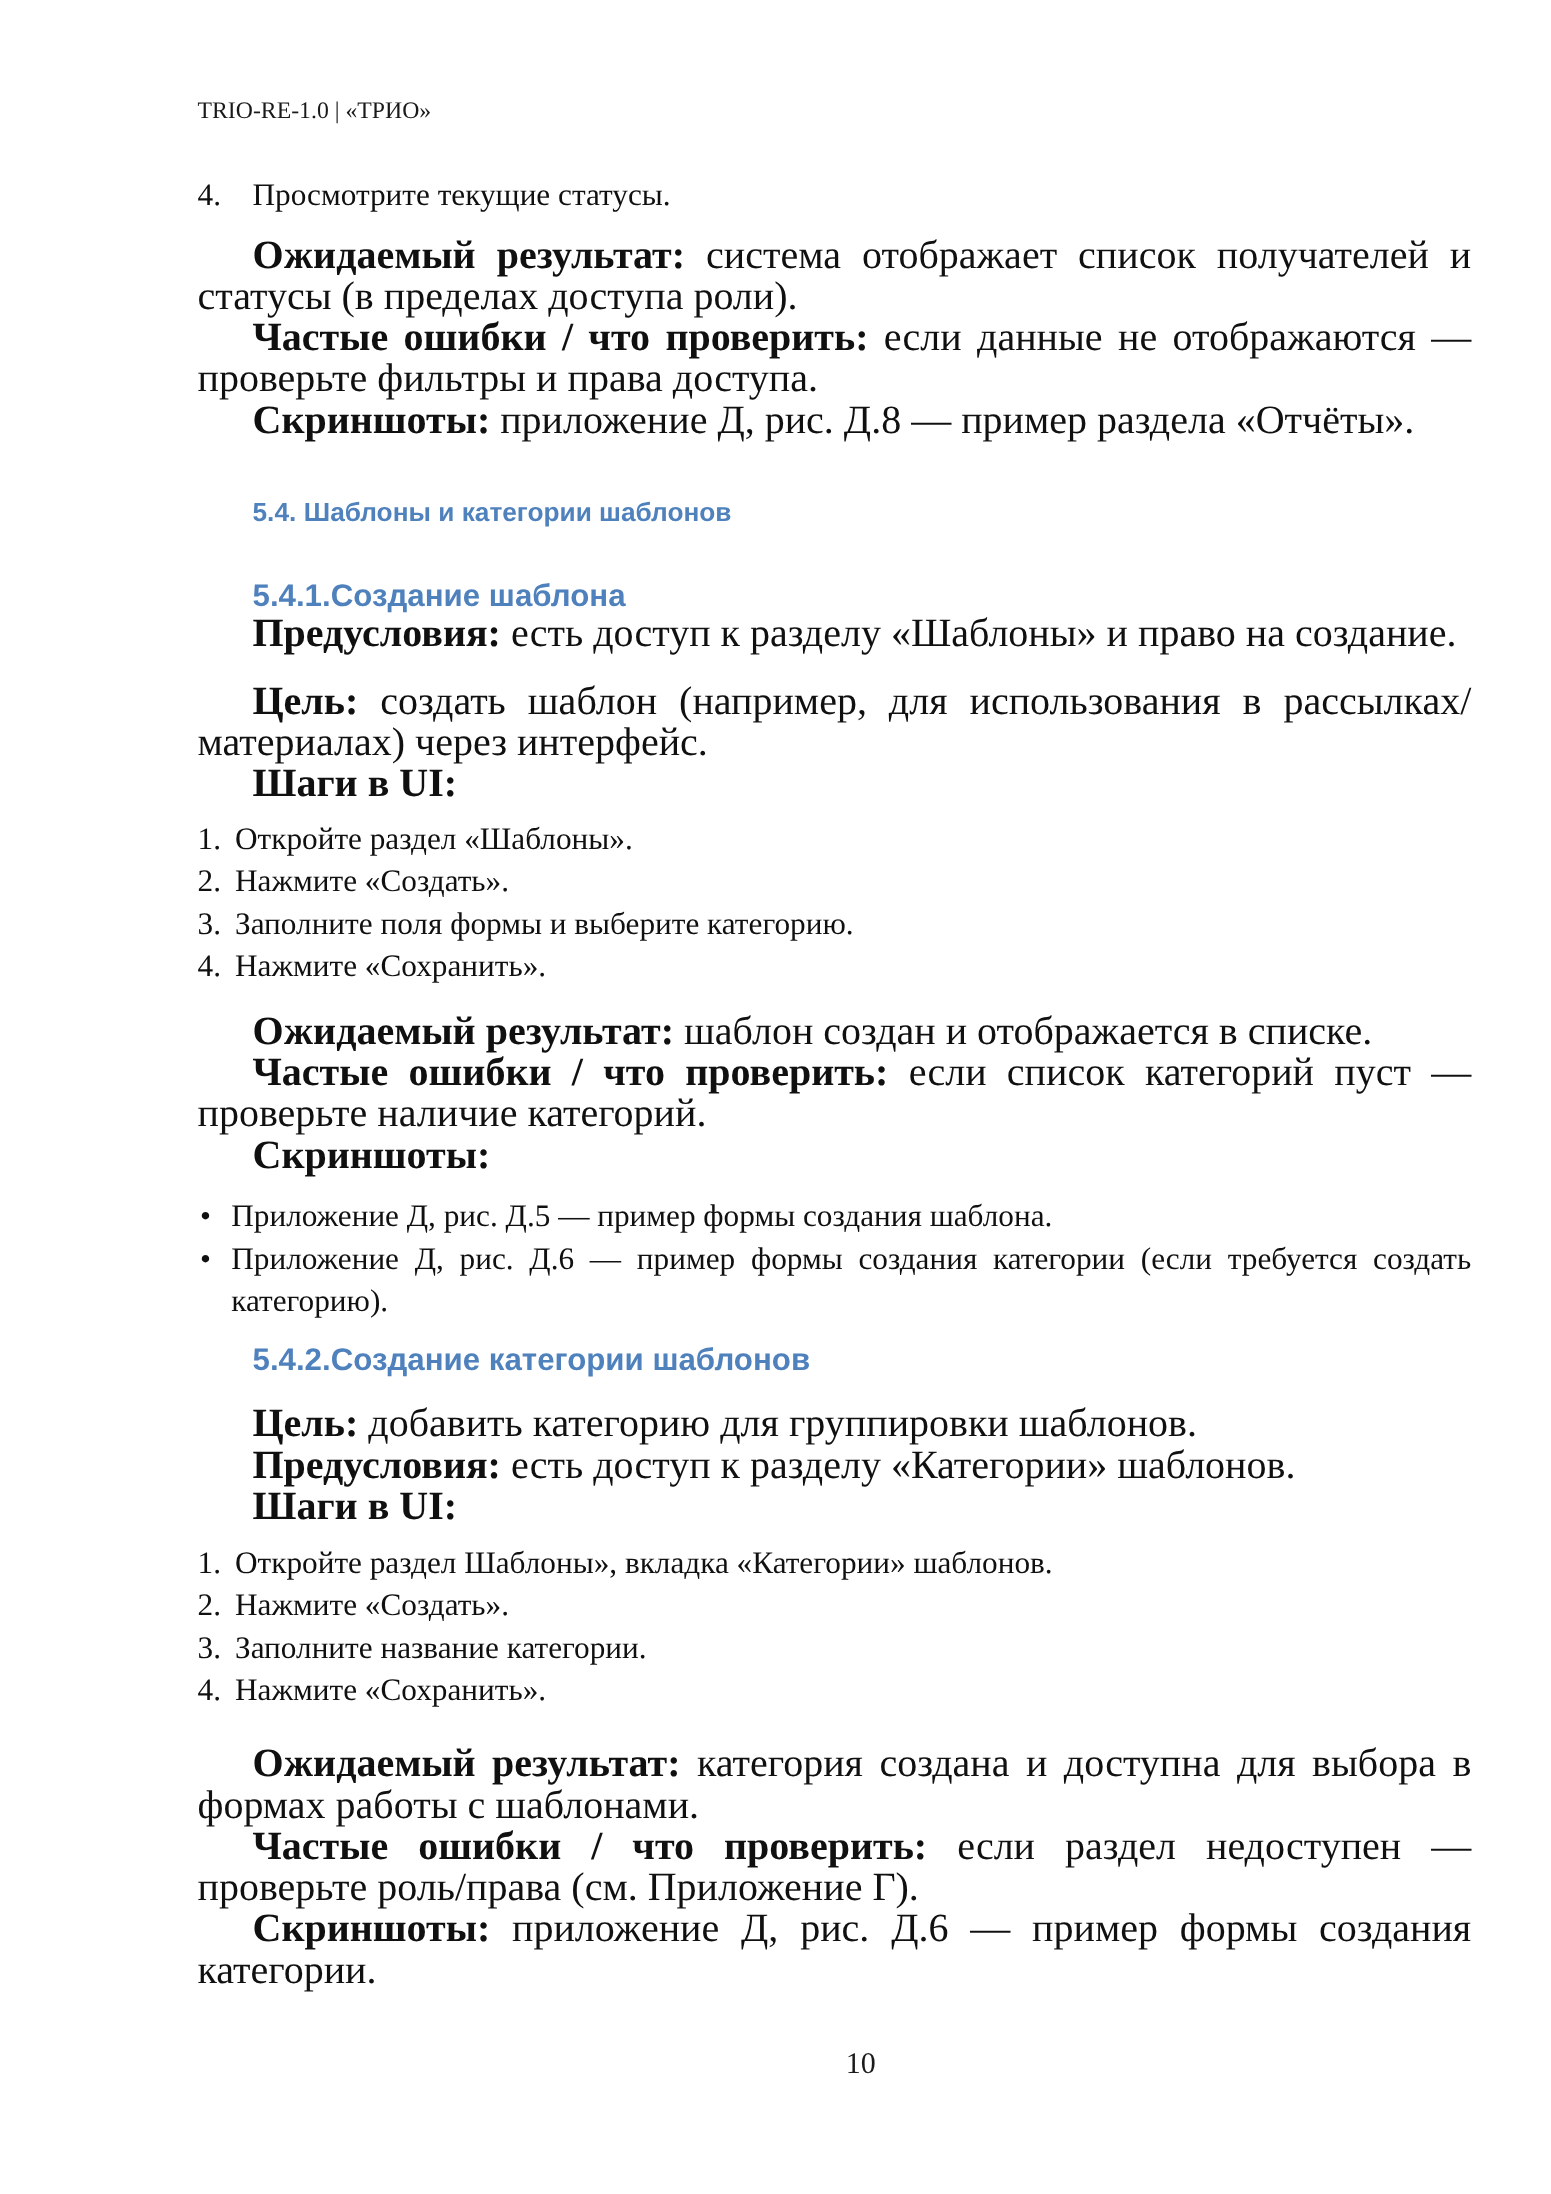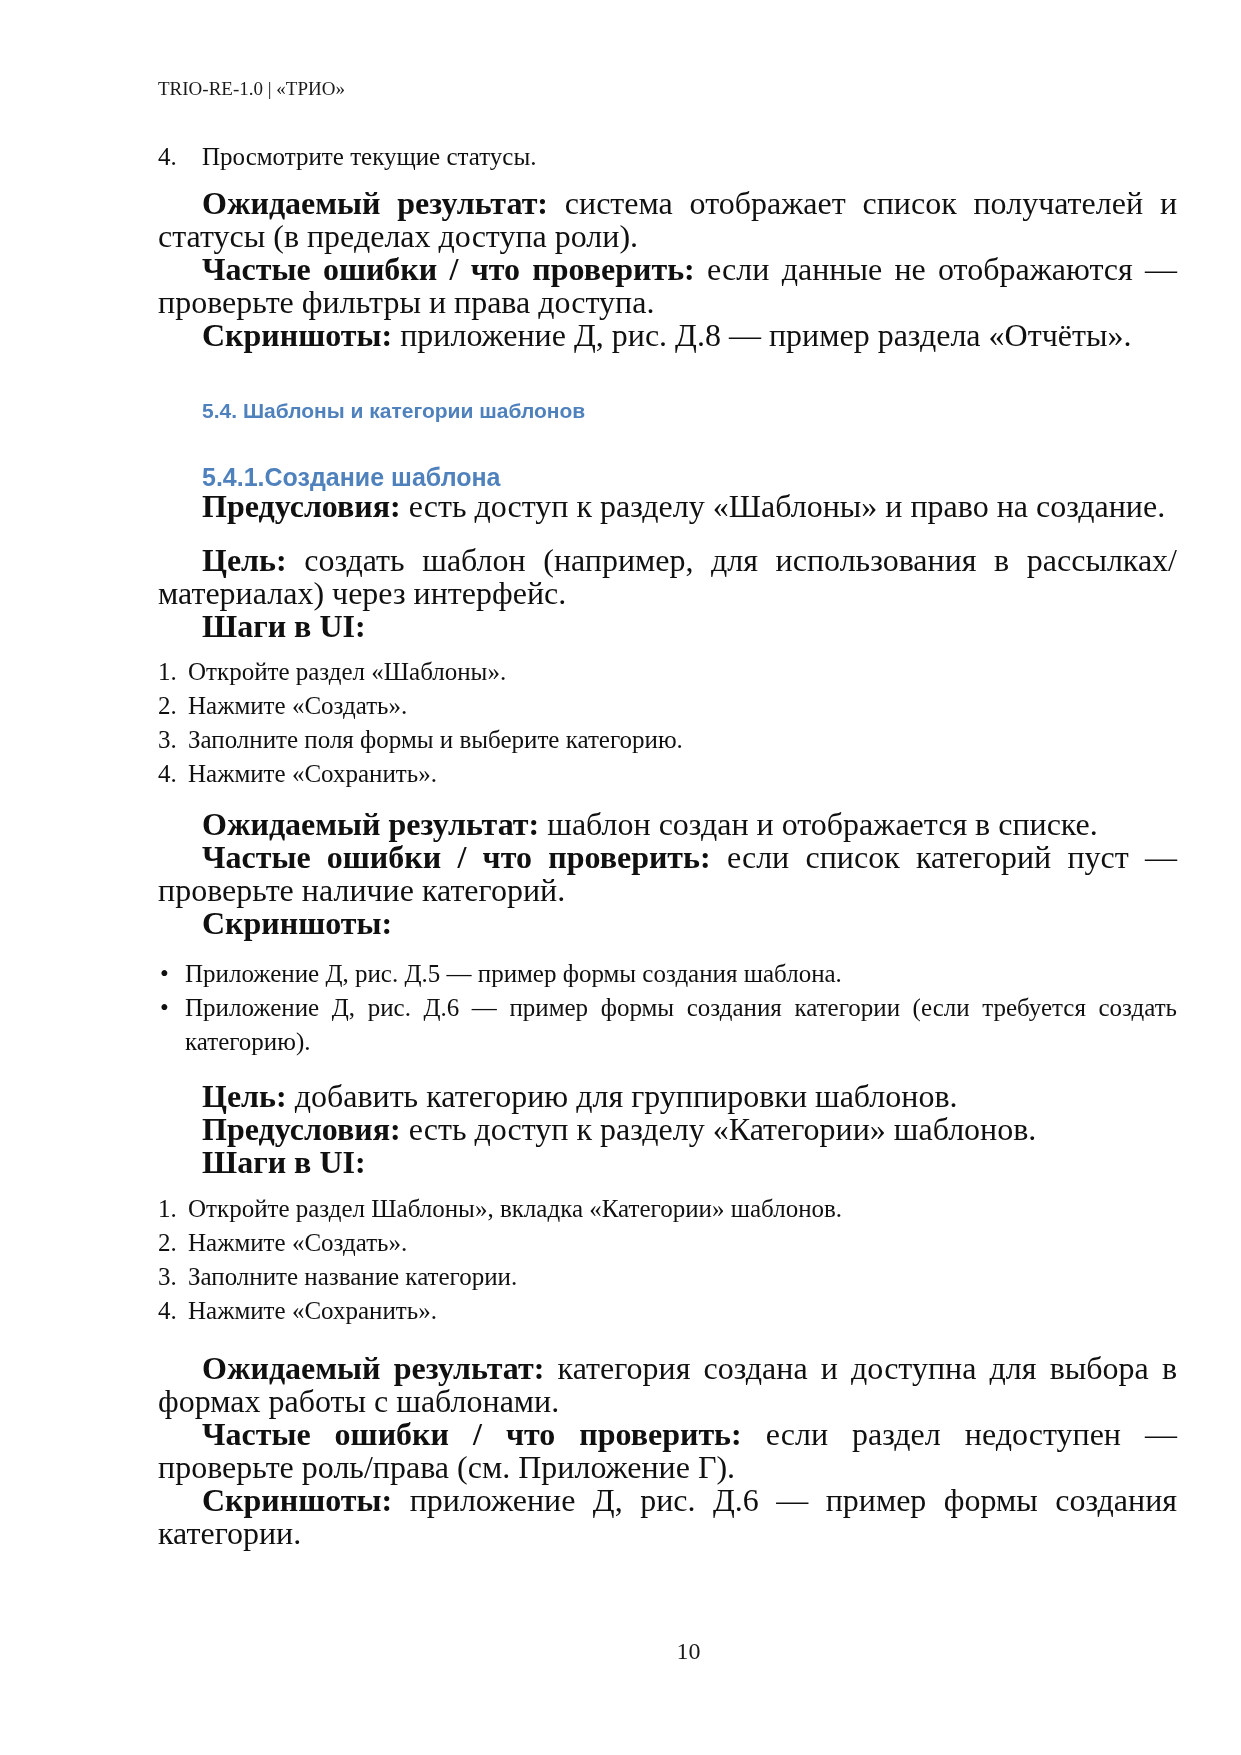--- a/index.html
+++ b/index.html
@@ -142,20 +142,23 @@
 
   <div class="ulist">
     <div class="bli">
       <span>Приложение Д, рис. Д.5 — пример формы создания шаблона.</span>
     </div>
     <div class="bli">
       <span>Приложение Д, рис. Д.6 — пример формы создания категории (если требуется создать категорию).</span>
     </div>
   </div>
 
+  <div class="h3 tight">
+    <span class="h-num">5.4.2.</span><span>Создание категории шаблонов</span>
+  </div>
 
   <p class="para mt21"><b>Цель:</b><span> добавить категорию для группировки шаблонов.</span></p>
 
   <p class="para"><b>Предусловия:</b><span> есть доступ к разделу «Категории» шаблонов.</span></p>
 
   <p class="para"><b>Шаги в UI:</b></p>
 
   <div class="olist olist2">
     <div class="oli">
       <span class="oli-num">1.</span>

